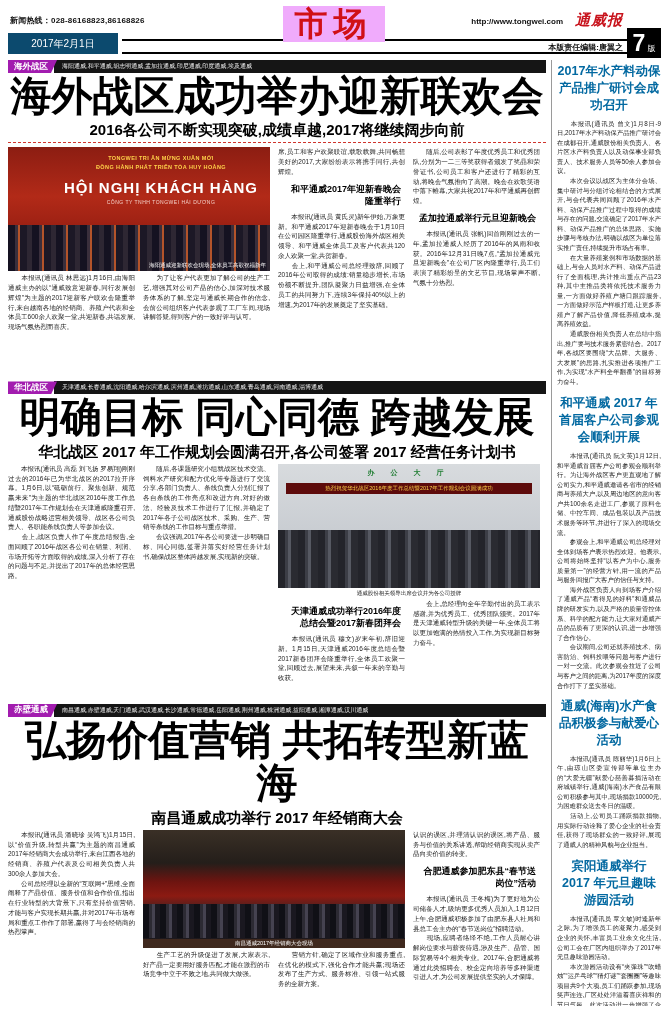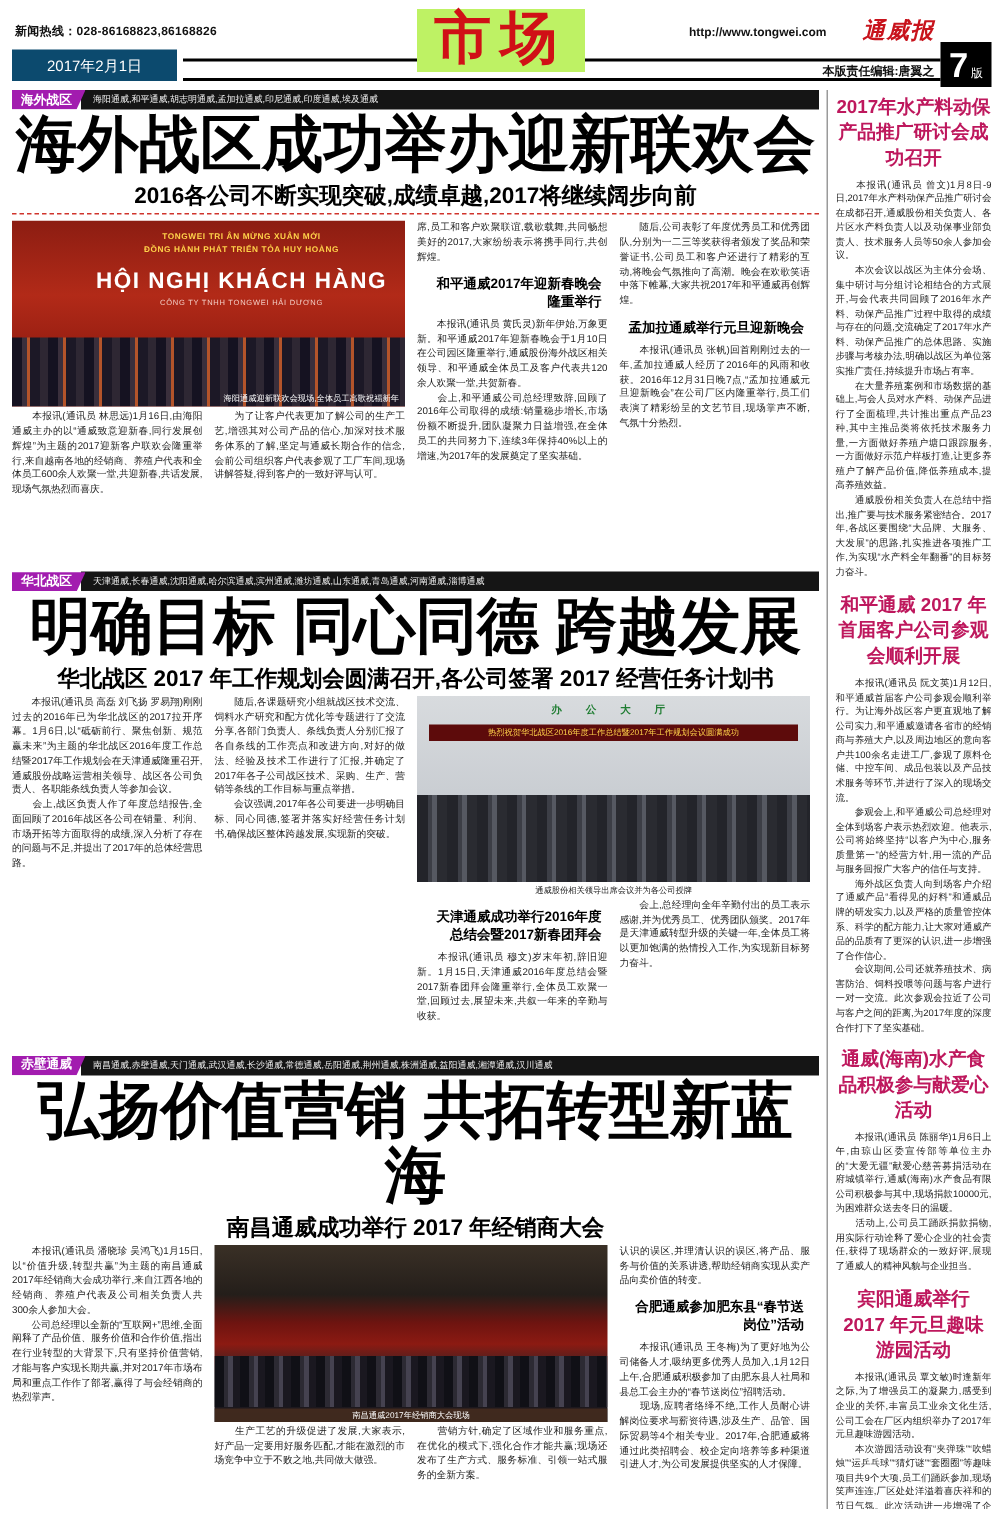--- a/index.html
+++ b/index.html
@@ -9,23 +9,23 @@
     font-family:"Liberation Sans","DejaVu Sans",sans-serif; color:#111; overflow:hidden;text-decoration:underline;
   }
   
   .header { position:absolute; top:0; left:0; right:0; height:58px; }
   .hotline { position:absolute; left:10px; top:15px; font-size:8px; font-weight:bold; letter-spacing:.2px; }
   .datebox { position:absolute; left:8px; top:33px; width:110px; height:21px; background:#0c4a6e;
              color:#fff; font-size:10px; display:flex; align-items:center; justify-content:center; }
   .midrule { position:absolute; left:122px; right:40px; border-top:2px solid #000; }
   .midrule.r1 { top:39px; } .midrule.r2 { top:52px; }
   .section-title { position:absolute; left:50%; transform:translateX(-50%); top:6px;
-                   font-size:38px; font-weight:900; color:#d01016; background:#bef264;
+                   font-size:33px; font-weight:900; color:#d01016; background:#f0abfc;
                    padding:0 12px; letter-spacing:6px; line-height:1.1; }
-  .website { position:absolute; right:116px; top:17px; font-size:8px; font-weight:bold;padding-left:15px; }
+  .website { position:absolute; right:104px; top:17px; font-size:8px; font-weight:bold;padding-left:15px; }
   .paper-logo { position:absolute; right:44px; top:11px; font-size:15px; font-weight:900;
                 font-style:italic; color:#c8131c; letter-spacing:1px; }
   .editor { position:absolute; right:44px; top:42px; font-size:8px; font-weight:bold; }
   .pagebox { position:absolute; right:6px; top:28px; width:34px; height:30px; background:#000;
              color:#fff; display:flex; align-items:center; justify-content:center; gap:2px; }
   .pagebox .num { font-size:23px; font-weight:900; line-height:1; }
   .pagebox .unit { font-size:8px; align-self:flex-end; margin-bottom:4px; }
   
   .content { position:absolute; top:58px; left:8px; right:6px; bottom:4px; display:flex; }
   .main { width:538px; flex:none; }
@@ -70,21 +70,21 @@
       background:repeating-linear-gradient(90deg,#23242a 0 7px,#3c3e46 7px 10px,#565962 10px 13px,#2a2b31 13px 20px); }
   .photo-cap-under { font-size:5.5px; color:#222; text-align:center; margin:2px 0 1px 0; }
   .photo3 { width:262px; height:118px;
       background:linear-gradient(180deg,#3a3026 0%,#241e1a 28%,#6e1410 44%,#8c1a12 56%,#2a2326 72%,#17141a 100%); }
   .p3-heads { position:absolute; left:0; right:0; bottom:10px; height:34px;
       background:repeating-linear-gradient(90deg,#101016 0 6px,#2c2a33 6px 9px,#454250 9px 12px,#1a1820 12px 17px); }
   .p3-cap { position:absolute; left:0; right:0; bottom:0; background:rgba(70,45,30,.85);
             color:#fff; font-size:5.5px; text-align:center; padding:1px 0; z-index:2; }
   
   .sb-art { margin-bottom:9px; }
-  .sb-head { font-size:12.5px; font-weight:900; text-align:center; line-height:1.35; margin:5px 0 5px 0; color:#be185d; }
+  .sb-head { font-size:12.5px; font-weight:900; text-align:center; line-height:1.35; margin:5px 0 5px 0; color:#0369a1; }
   .sb-body { font-size:6.3px; line-height:1.52; text-align:justify; white-space:pre-line;
              color:#1c1c1c; overflow:hidden; }
   .sb-body.h1 { max-height:288px; } .sb-body.h2 { max-height:238px; }
   .sb-body.h3 { max-height:102px; } .sb-body.h4 { max-height:140px; }
 </style>
 </head>
 <body>
 
 <div class="page">
 

